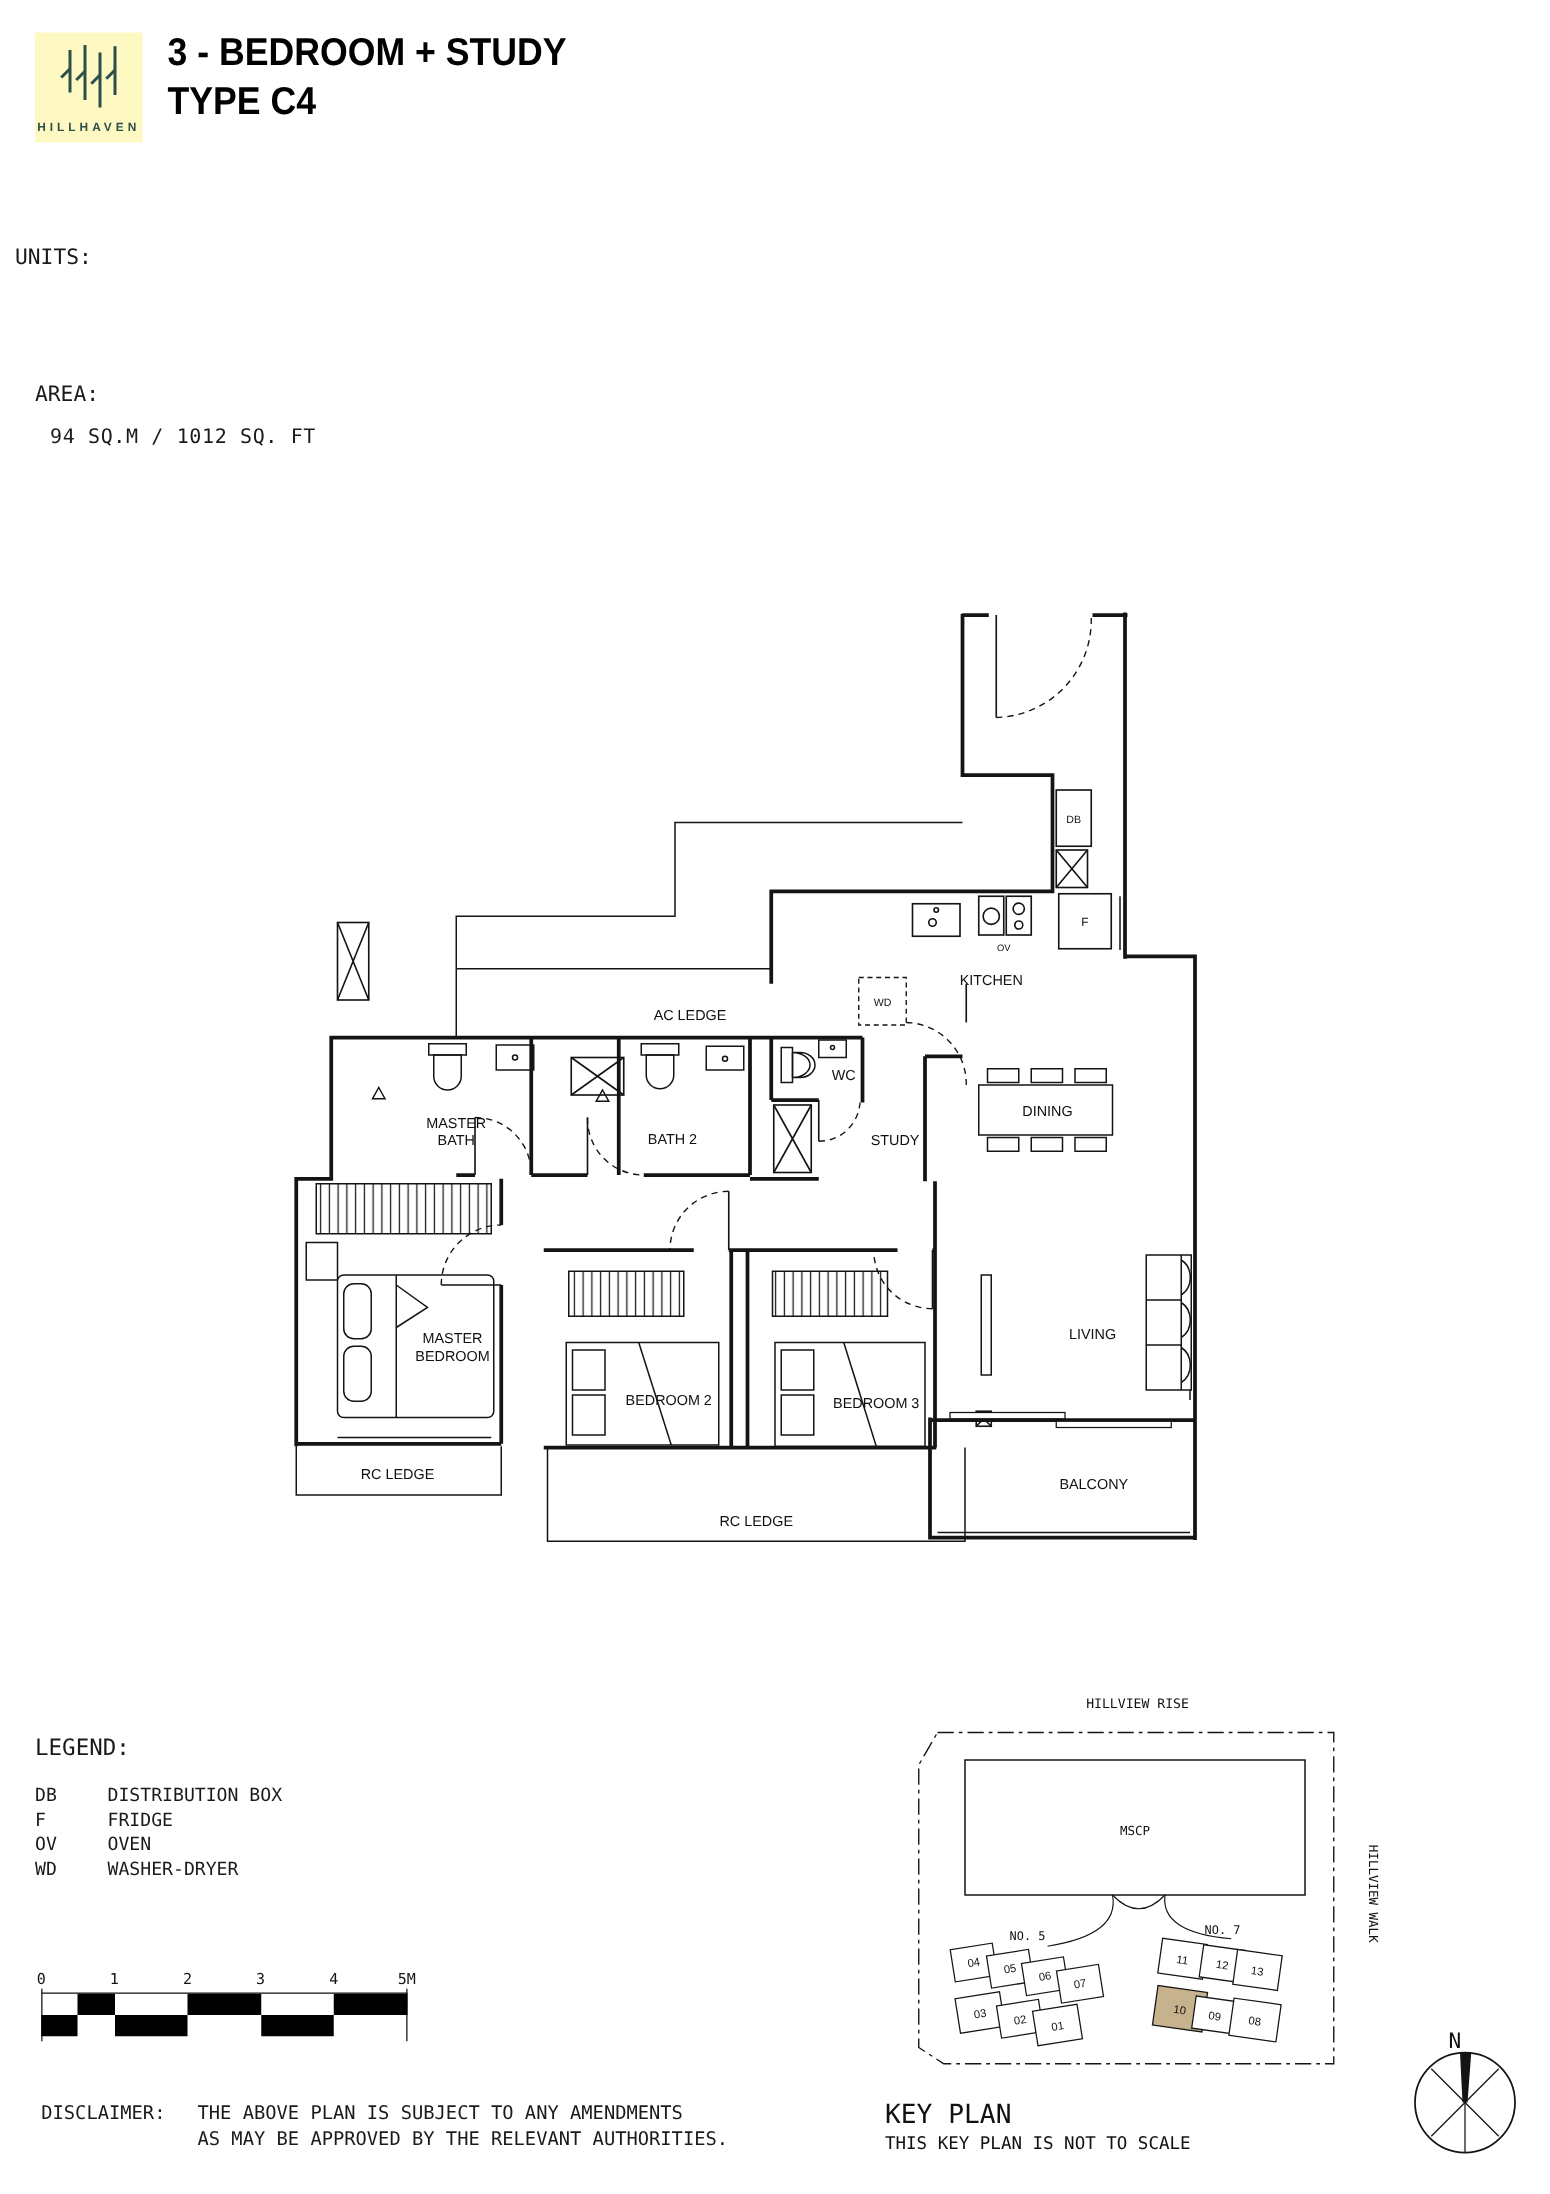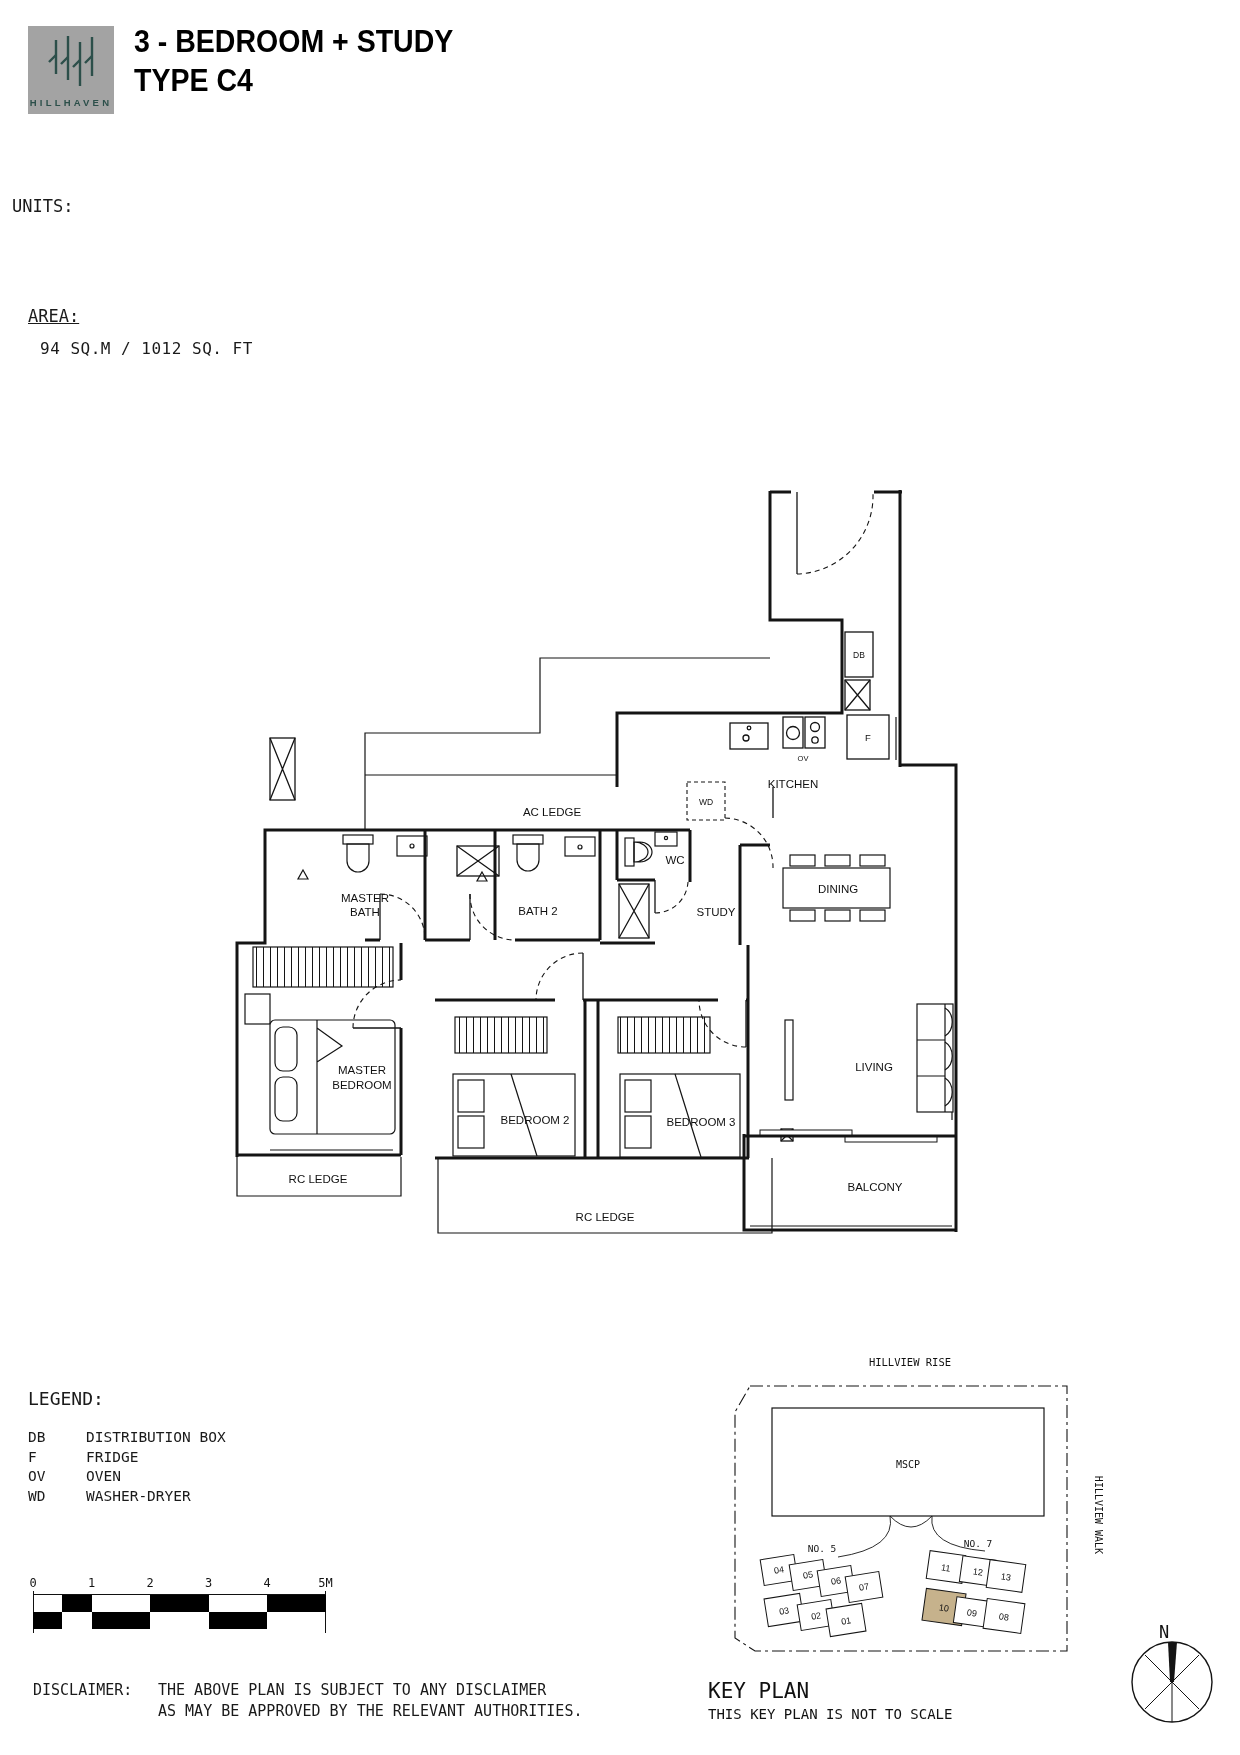--- a/index.html
+++ b/index.html
@@ -1,29 +1,29 @@
 <!DOCTYPE html>
 <html><head>
 <meta charset="utf-8">
 <style>
   html,body{margin:0;padding:0;background:#fff;}
   .page{position:relative;width:1240px;height:1755px;background:#fff;overflow:hidden;
         font-family:"Liberation Sans",sans-serif;color:#141414;}
   
-  .logo-box{position:absolute;left:28px;top:26px;width:86px;height:88px;background:#a3a3a3;
+  .logo-box{position:absolute;left:28px;top:26px;width:86px;height:88px;background:#fef9c3;
             display:flex;flex-direction:column;align-items:center;justify-content:flex-end;padding-bottom:6px;box-sizing:border-box;}
   .logo-mark{position:absolute;top:8px;left:14px;}
   .logo-text{font-size:9.5px;letter-spacing:3.2px;color:#2c4f4a;font-weight:bold;white-space:nowrap;}
   .title-block{position:absolute;left:134px;top:22px;font-weight:bold;font-size:31px;line-height:39px;
                transform:scaleX(.92);transform-origin:left top;letter-spacing:0;color:#000;}
   
   .cad{font-family:"DejaVu Sans Mono",monospace;color:#1a1a1a;}
   .units-label{position:absolute;left:12px;top:196px;font-size:17px;}
   .units-lines{position:absolute;left:28px;top:222px;font-size:14.6px;line-height:27px;white-space:nowrap;}
-  .area-label{position:absolute;left:28px;top:306px;font-size:17px;text-decoration:underline;}
+  .area-label{position:absolute;left:28px;top:306px;font-size:17px;}
   .area-value{position:absolute;left:28px;top:339px;font-size:16px;letter-spacing:.5px;margin-left:12px;}
   
   .floorplan{position:absolute;left:225px;top:480px;width:740px;height:760px;}
   .keyplan{position:absolute;left:640px;top:1350px;width:600px;height:405px;}
   
   .legend-label{position:absolute;left:28px;top:1388px;font-size:18px;}
   .legend-items{position:absolute;left:28px;top:1428px;font-size:14.5px;line-height:19.5px;}
   .legend-row{display:flex;}
   .legend-abbr{width:58px;}
   
@@ -269,21 +269,21 @@
         <div class="sb-seg" style="left:0;width:29.25px"></div>
         <div class="sb-seg" style="left:58.5px;width:58.5px"></div>
         <div class="sb-seg" style="left:175.5px;width:58.5px"></div>
       </div>
     </div>
   </div>
 
   <div class="cad disclaimer">
     <div class="disc-label">DISCLAIMER:</div>
     <div>
-      <div>THE ABOVE PLAN IS SUBJECT TO ANY DISCLAIMER</div>
+      <div>THE ABOVE PLAN IS SUBJECT TO ANY AMENDMENTS</div>
       <div>AS MAY BE APPROVED BY THE RELEVANT AUTHORITIES.</div>
     </div>
   </div>
 
   <svg class="keyplan" width="600" height="405" viewBox="0 0 600 405">
 
     <path d="M110,36 H427 V301 H115 L95,288 V62 Z" fill="none" stroke="#141414" stroke-width="1.1" stroke-dasharray="13 4 3 4"></path>
 
     <rect x="132" y="58" width="272" height="108" fill="#fff" stroke="#141414" stroke-width="1.2"></rect>
     <text class="cadtext" x="268" y="118" font-size="10" text-anchor="middle">MSCP</text>

